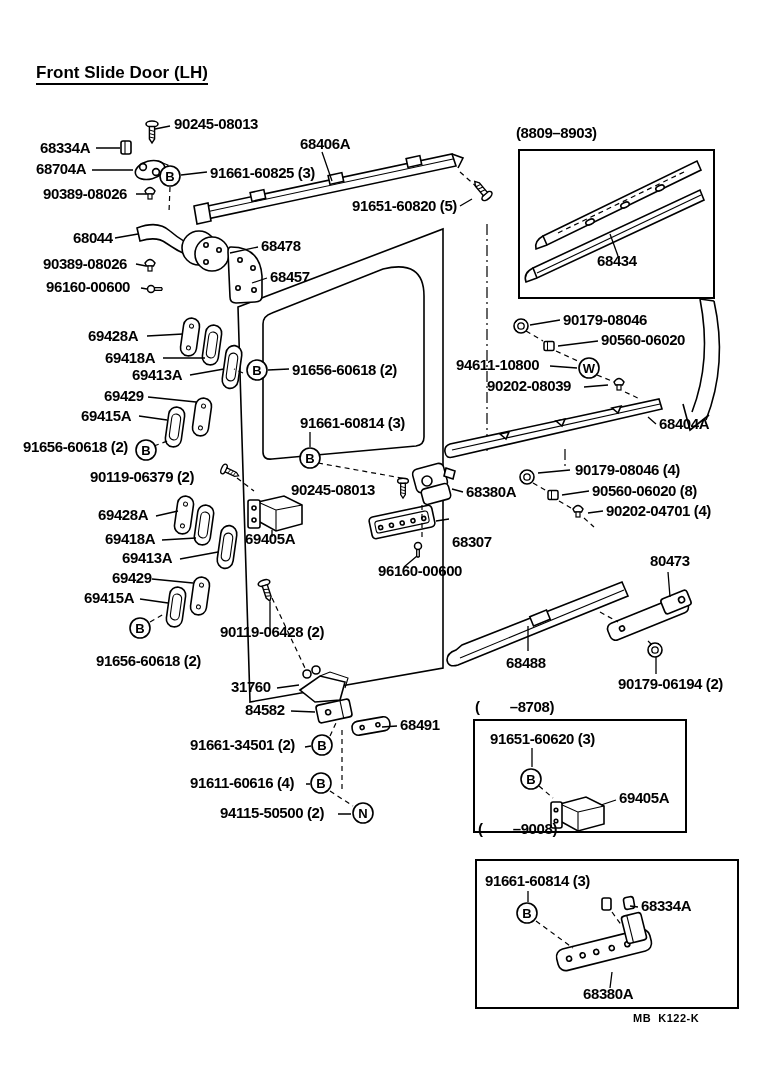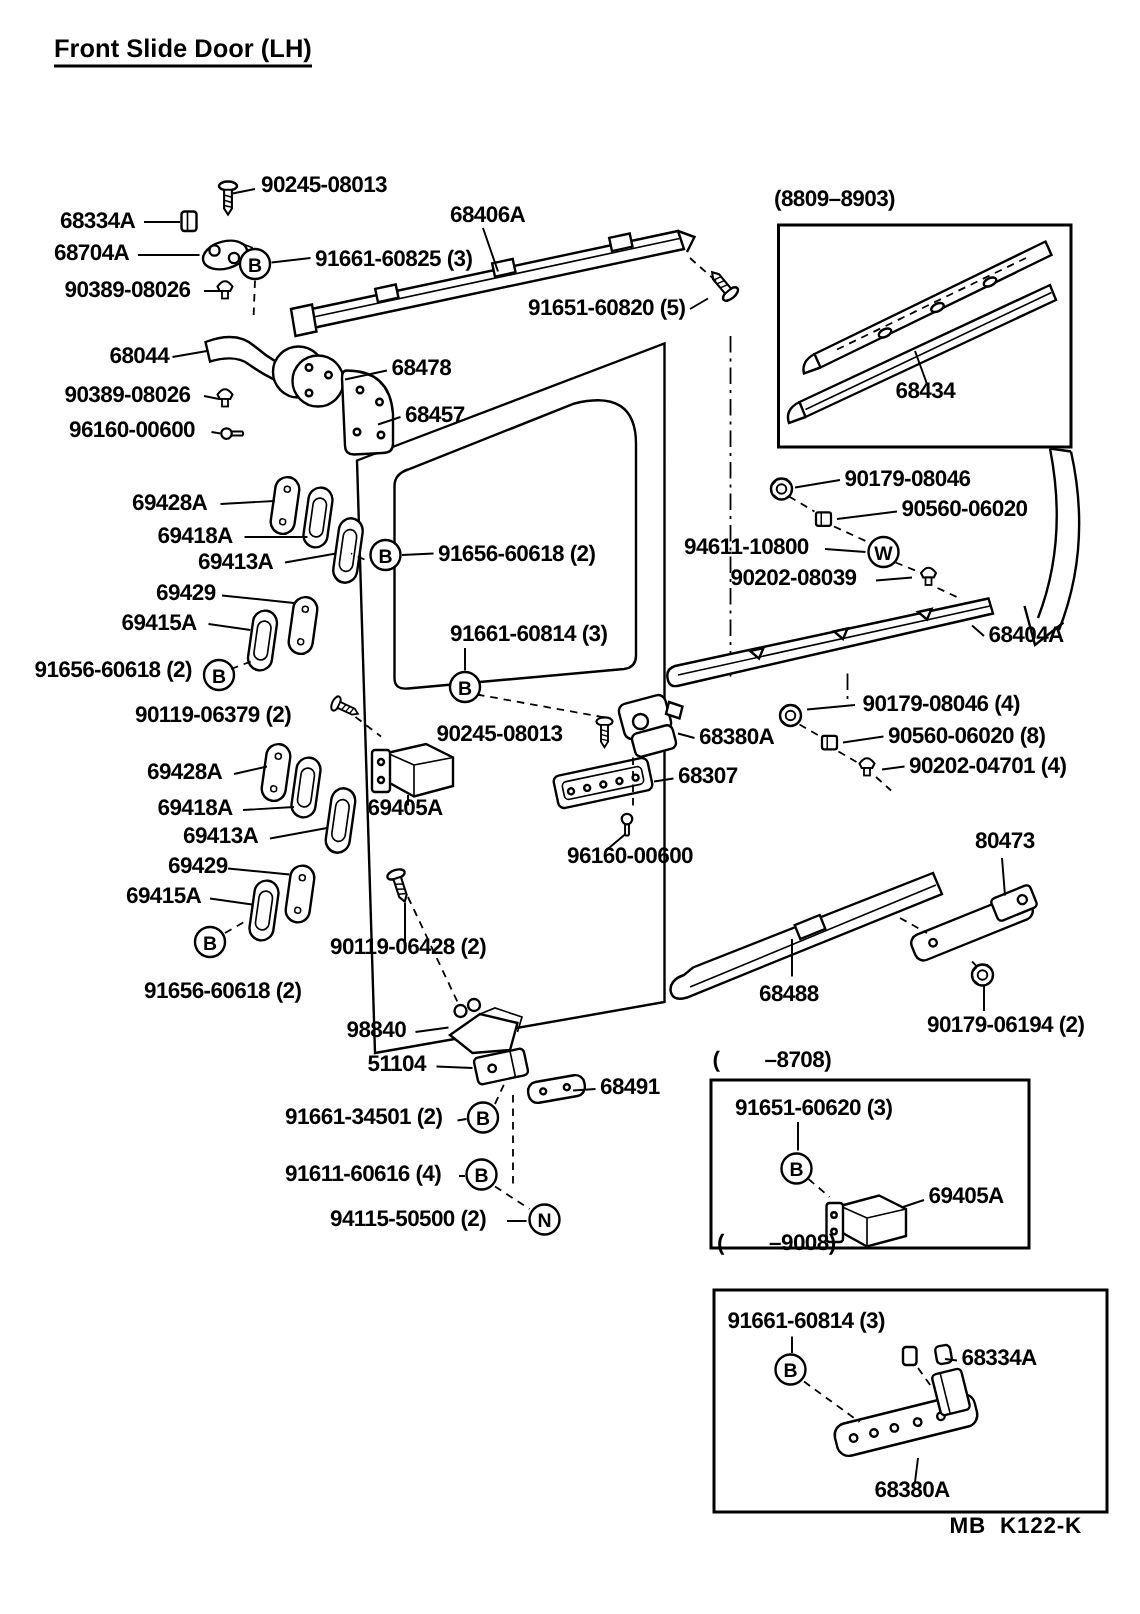--- a/index.html
+++ b/index.html
@@ -5,23 +5,23 @@
   html,body{margin:0;padding:0;}
   body{
     width:760px;height:1076px;position:relative;background:#fff;overflow:hidden;
     font-family:"Liberation Sans", sans-serif;color:#000;
   }
   .lbl{
     position:absolute;font-weight:700;font-size:15px;line-height:18px;
     letter-spacing:-0.4px;white-space:pre;color:#000;
   }
   .title{
-    font-size:17px;border-bottom:2px solid #000;padding-bottom:1px;letter-spacing:0;
+    font-size:17px;border-bottom:2px solid #000;padding-bottom:1px;letter-spacing:0;margin-top:40px;
   }
-  .plate{font-size:15px;letter-spacing:0.5px;}
+  .plate{font-size:11px;letter-spacing:0.5px;}
   svg.art{position:absolute;left:0;top:0;}
   svg .ln{stroke:#000;fill:none;stroke-width:1.6;}
   svg .thin{stroke:#000;fill:none;stroke-width:1.1;}
   svg .part{stroke:#000;fill:#fff;stroke-width:1.6;}
   svg .leader{stroke:#000;fill:none;stroke-width:1.3;}
   svg .dash{stroke:#000;fill:none;stroke-width:1.2;stroke-dasharray:5 4;}
   svg .dashdot{stroke:#000;fill:none;stroke-width:1.2;stroke-dasharray:11 4 2 4;}
   svg .box{stroke:#000;fill:none;stroke-width:2;}
   svg text.code{font-family:"Liberation Sans",sans-serif;font-weight:700;font-size:13px;}
 </style>
@@ -402,35 +402,35 @@
 <div class="lbl" style="left:456px;top:356px">94611-10800</div>
 <div class="lbl" style="left:487px;top:377px">90202-08039</div>
 <div class="lbl" style="left:659px;top:415px">68404A</div>
 <div class="lbl" style="left:300px;top:414px">91661-60814 (3)</div>
 <div class="lbl" style="left:90px;top:468px">90119-06379 (2)</div>
 <div class="lbl" style="left:291px;top:481px">90245-08013</div>
 <div class="lbl" style="left:466px;top:483px">68380A</div>
 <div class="lbl" style="left:575px;top:461px">90179-08046 (4)</div>
 <div class="lbl" style="left:592px;top:482px">90560-06020 (8)</div>
 <div class="lbl" style="left:606px;top:502px">90202-04701 (4)</div>
-<div class="lbl" style="left:452px;top:509px">68307</div>
+<div class="lbl" style="left:452px;top:533px">68307</div>
 <div class="lbl" style="left:98px;top:506px">69428A</div>
 <div class="lbl" style="left:105px;top:530px">69418A</div>
 <div class="lbl" style="left:245px;top:530px">69405A</div>
 <div class="lbl" style="left:378px;top:562px">96160-00600</div>
 <div class="lbl" style="left:122px;top:549px">69413A</div>
 <div class="lbl" style="left:650px;top:552px">80473</div>
 <div class="lbl" style="left:112px;top:569px">69429</div>
 <div class="lbl" style="left:84px;top:589px">69415A</div>
 <div class="lbl" style="left:220px;top:623px">90119-06428 (2)</div>
 <div class="lbl" style="left:96px;top:652px">91656-60618 (2)</div>
 <div class="lbl" style="left:506px;top:654px">68488</div>
 <div class="lbl" style="left:618px;top:675px">90179-06194 (2)</div>
-<div class="lbl" style="left:231px;top:678px">98840</div>
-<div class="lbl" style="left:245px;top:701px">51104</div>
+<div class="lbl" style="left:231px;top:678px">31760</div>
+<div class="lbl" style="left:245px;top:701px">84582</div>
 <div class="lbl" style="left:400px;top:716px">68491</div>
 <div class="lbl" style="left:190px;top:736px">91661-34501 (2)</div>
 <div class="lbl" style="left:475px;top:698px">(        –8708)</div>
 <div class="lbl" style="left:490px;top:730px">91651-60620 (3)</div>
 <div class="lbl" style="left:619px;top:789px">69405A</div>
 <div class="lbl" style="left:190px;top:774px">91611-60616 (4)</div>
 <div class="lbl" style="left:220px;top:804px">94115-50500 (2)</div>
 <div class="lbl" style="left:478px;top:820px">(        –9008)</div>
 <div class="lbl" style="left:485px;top:872px">91661-60814 (3)</div>
 <div class="lbl" style="left:641px;top:897px">68334A</div>

